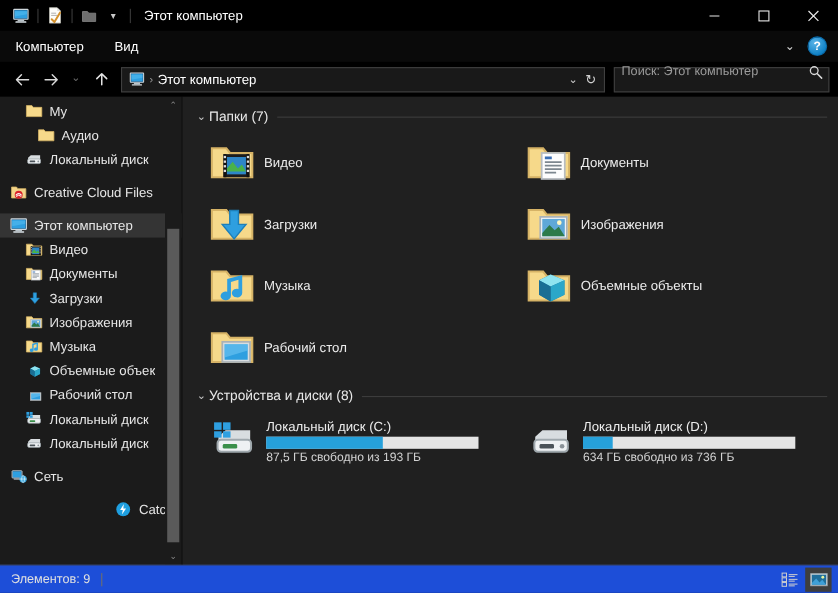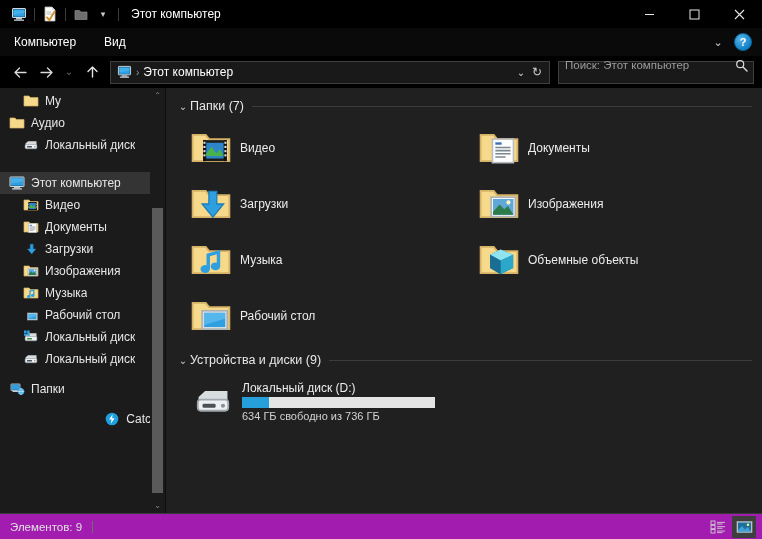--- a/index.html
+++ b/index.html
@@ -102,21 +102,21 @@
   .drive { width: 50%; height: 54px; display: flex; align-items: center; padding-left: 12px; }
   .drive-ico { width: 50px; flex: 0 0 50px; height: 44px; display: flex; align-items: center; justify-content: center; }
   .drive-info { margin-left: 4px; display: flex; flex-direction: column; justify-content: center; gap: 2px; }
   .drive-name { color: #ececec; font-size: 12px; }
   .drive-bar { width: 193px; height: 11px; background: #e4e4e4; position: relative; }
   .drive-fill { position: absolute; left: 0; top: 0; bottom: 0; background: #26a0da; }
   .drive-sub { color: #d2d2d2; font-size: 11px; }
 
   
   .statusbar {
-    height: 26px; flex: 0 0 26px; background: #a21caf; border-top: 1px solid #3a3a3a;
+    height: 26px; flex: 0 0 26px; background: #1d4ed8; border-top: 1px solid #3a3a3a;
     display: flex; align-items: center; padding: 0 6px 0 10px;
   }
   .status-text { color: #e0e0e0; font-size: 11.5px; }
   .status-sep { width: 1px; height: 12px; background: #6e6e6e; margin: 0 10px; }
   .status-spacer { flex: 1 1 auto; }
   .view-btn { width: 24px; height: 22px; display: flex; align-items: center; justify-content: center; margin-left: 2px; }
   .view-btn.active { background: #3e3e3e; }
 </style>
 </head>
 <body>
@@ -244,40 +244,51 @@
     <div class="sidebar">
       <div class="nav-list" id="nav-list">
           <div class="nav-item" style="padding-left: 22px;">
             <span class="nav-ico">
               <svg width="16" height="16" viewBox="0 0 16 16">
                 <path d="M1 3 H6 L7.3 4.6 H15 V13 H1 Z" fill="#f6d98a" stroke="#d6b366" stroke-width="0.7"></path>
               </svg>
             </span>
             <span class="nav-label">My</span>
           </div>
-          <div class="nav-item" style="padding-left: 8px; text-align: right;">
+          <div class="nav-item" style="padding-left: 33px; text-align: right;">
             <span class="nav-ico">
               <svg width="16" height="16" viewBox="0 0 16 16">
                 <path d="M1 3 H6 L7.3 4.6 H15 V13 H1 Z" fill="#f6d98a" stroke="#d6b366" stroke-width="0.7"></path>
               </svg>
             </span>
             <span class="nav-label">Аудио</span>
           </div>
           <div class="nav-item" style="padding-left: 22px;">
             <span class="nav-ico">
               <svg width="16" height="16" viewBox="0 0 16 16">
                 <path d="M2.5 6.5 L5 4.2 H13.5 L13.5 10.5 H2.5 Z" fill="#d8dde0"></path>
                 <rect x="2.2" y="7.5" width="11.6" height="4.2" rx="1.2" fill="#eef1f3" stroke="#9fa8ad" stroke-width="0.7"></rect>
                 <rect x="4" y="9" width="5" height="1.6" rx="0.5" fill="#4a5258"></rect>
                 <circle cx="11.8" cy="9.8" r="0.8" fill="#8a9298"></circle>
               </svg>
             </span>
             <span class="nav-label">Локальный диск</span>
           </div>
           <div class="nav-gap"></div>
+          <div class="nav-item" style="padding-left: 8px;">
+            <span class="nav-ico">
+              <svg width="16" height="16" viewBox="0 0 16 16">
+                <path d="M1.5 3 H6 L7.2 4.5 H14.5 V13 H1.5 Z" fill="#f3d489" stroke="#d6b366" stroke-width="0.7"></path>
+                <circle cx="8" cy="10" r="3.6" fill="#d8232a"></circle>
+                <path d="M5.4 10.6 Q8 7.5 10.6 10.6" stroke="#fff" stroke-width="1.1" fill="none"></path>
+                <path d="M5.6 11.6 Q8 9.4 10.4 11.6" stroke="#fff" stroke-width="0.9" fill="none"></path>
+              </svg>
+            </span>
+            <span class="nav-label">Creative Cloud Files</span>
+          </div>
           <div class="nav-gap"></div>
           <div class="nav-item selected" style="padding-left: 8px;">
             <span class="nav-ico">
               <svg width="16" height="16" viewBox="0 0 16 16">
                 <rect x="1" y="2" width="14" height="9.5" rx="0.5" fill="#1b5e8c" stroke="#cfd8dd" stroke-width="1"></rect>
                 <rect x="2" y="3" width="12" height="7.5" fill="#2e9fe0"></rect>
                 <path d="M2 3.6 L14 3.6 L14 6.4 L2 8.6 Z" fill="#5cc2f2" opacity="0.5"></path>
                 <rect x="5" y="12" width="6" height="1.3" fill="#b9c4ca"></rect>
                 <rect x="3" y="13.2" width="10" height="1.3" rx="0.5" fill="#d5dde2"></rect>
               </svg>
@@ -341,20 +352,31 @@
               <svg width="16" height="16" viewBox="0 0 16 16">
                 <path d="M1 3 H6 L7.3 4.6 H15 V13 H1 Z" fill="#f6d98a" stroke="#d6b366" stroke-width="0.7"></path>
                 <path d="M11.5 4.2 V10.4 A1.8 1.5 0 1 1 10.2 9 V5.8 L7.6 6.6 V11.4 A1.8 1.5 0 1 1 6.3 10 V5.6 Z" fill="#2e9fe0"></path>
               </svg>
             </span>
             <span class="nav-label">Музыка</span>
           </div>
           <div class="nav-item" style="padding-left: 22px;">
             <span class="nav-ico">
               <svg width="16" height="16" viewBox="0 0 16 16">
+                <path d="M8.6 4 L13.4 6 V11 L8.6 13.4 L4.6 11 V6 Z" fill="#1f7fa8"></path>
+                <path d="M8.6 4 L13.4 6 L8.6 8.2 L4.6 6 Z" fill="#8fe4f0"></path>
+                <path d="M8.6 8.2 L13.4 6 V11 L8.6 13.4 Z" fill="#2ba7c9"></path>
+                <path d="M8.6 8.2 L4.6 6 V11 L8.6 13.4 Z" fill="#1a6e94"></path>
+              </svg>
+            </span>
+            <span class="nav-label">Объемные объек</span>
+          </div>
+          <div class="nav-item" style="padding-left: 22px;">
+            <span class="nav-ico">
+              <svg width="16" height="16" viewBox="0 0 16 16">
                 <rect x="4.6" y="6" width="9.6" height="7" fill="#d8dde0" stroke="#a9b1b6" stroke-width="0.6"></rect>
                 <path d="M5.4 6.8 H13.4 V12.2 H5.4 Z" fill="#2e9fe0"></path>
                 <path d="M5.4 6.8 L13.4 6.8 L13.4 9 L5.4 11.4 Z" fill="#6fc6f2" opacity="0.6"></path>
               </svg>
             </span>
             <span class="nav-label">Рабочий стол</span>
           </div>
           <div class="nav-item" style="padding-left: 22px;">
             <span class="nav-ico">
               <svg width="16" height="16" viewBox="0 0 16 16">
@@ -385,21 +407,21 @@
             <span class="nav-ico">
               <svg width="16" height="16" viewBox="0 0 16 16">
                 <rect x="2" y="3" width="9" height="6.5" rx="0.5" fill="#1b5e8c" stroke="#cfd8dd" stroke-width="0.8"></rect>
                 <rect x="2.8" y="3.8" width="7.4" height="5" fill="#2e9fe0"></rect>
                 <rect x="3.5" y="10" width="6" height="1" fill="#c5ced3"></rect>
                 <circle cx="12" cy="10.5" r="3.3" fill="#3ba7de"></circle>
                 <ellipse cx="12" cy="10.5" rx="1.3" ry="3.3" fill="none" stroke="#e6f4fb" stroke-width="0.6"></ellipse>
                 <path d="M8.8 10.5 H15.2" stroke="#e6f4fb" stroke-width="0.6"></path>
               </svg>
             </span>
-            <span class="nav-label">Папки</span>
+            <span class="nav-label">Сеть</span>
           </div>
           <div class="nav-gap"></div>
           <div class="nav-item" style="padding-left: 8px; justify-content: flex-end;">
             <span class="nav-ico">
               <svg width="16" height="16" viewBox="0 0 16 16">
                 <circle cx="8" cy="8" r="6.3" fill="#1e9fe0"></circle>
                 <path d="M8.6 3.2 L5.2 8.6 H7.6 L6.9 12.8 L10.6 7.2 H8.1 Z" fill="#ffffff"></path>
               </svg>
             </span>
             <span class="nav-label">Catch!</span>
@@ -506,25 +528,45 @@
                 <path d="M5.4 6.8 H13.4 V12.2 H5.4 Z" fill="#2e9fe0"></path>
                 <path d="M5.4 6.8 L13.4 6.8 L13.4 9 L5.4 11.4 Z" fill="#6fc6f2" opacity="0.6"></path>
               </svg>
             </div>
             <div class="tile-label">Рабочий стол</div>
           </div>
         </div>
 
       <div class="group-head" style="margin-top:6px;">
         <span class="gh-chev">⌄</span>
-        <span class="gh-title">Устройства и диски (9)</span>
+        <span class="gh-title">Устройства и диски (8)</span>
         <span class="gh-rule"></span>
       </div>
 
       <div class="drives" id="drive-tiles">
+          <div class="drive">
+            <div class="drive-ico">
+              <svg width="42" height="42" viewBox="0 0 16 16">
+                <path d="M2.5 6.5 L5 4.2 H13.5 L13.5 10.5 H2.5 Z" fill="#d8dde0"></path>
+                <rect x="2.2" y="7.5" width="11.6" height="4.2" rx="1.2" fill="#eef1f3" stroke="#9fa8ad" stroke-width="0.7"></rect>
+                <rect x="4" y="9" width="5" height="1.6" rx="0.5" fill="#3a8f4a"></rect>
+                <rect x="1" y="1.5" width="2.6" height="2.6" fill="#2e9fe0"></rect>
+                <rect x="4.1" y="1.5" width="2.6" height="2.6" fill="#2e9fe0"></rect>
+                <rect x="1" y="4.6" width="2.6" height="2.2" fill="#2e9fe0"></rect>
+                <rect x="4.1" y="4.6" width="2.6" height="2.2" fill="#2e9fe0"></rect>
+              </svg>
+            </div>
+            <div class="drive-info">
+              <div class="drive-name">Локальный диск (C:)</div>
+              <div class="drive-bar" style="background: rgb(228, 228, 228);">
+                <div class="drive-fill" style="width: 55%; background: rgb(38, 160, 218);"></div>
+              </div>
+              <div class="drive-sub">87,5 ГБ свободно из 193 ГБ</div>
+            </div>
+          </div>
           <div class="drive">
             <div class="drive-ico">
               <svg width="42" height="42" viewBox="0 0 16 16">
                 <path d="M2.5 6.5 L5 4.2 H13.5 L13.5 10.5 H2.5 Z" fill="#d8dde0"></path>
                 <rect x="2.2" y="7.5" width="11.6" height="4.2" rx="1.2" fill="#eef1f3" stroke="#9fa8ad" stroke-width="0.7"></rect>
                 <rect x="4" y="9" width="5" height="1.6" rx="0.5" fill="#4a5258"></rect>
                 <circle cx="11.8" cy="9.8" r="0.8" fill="#8a9298"></circle>
               </svg>
             </div>
             <div class="drive-info">

